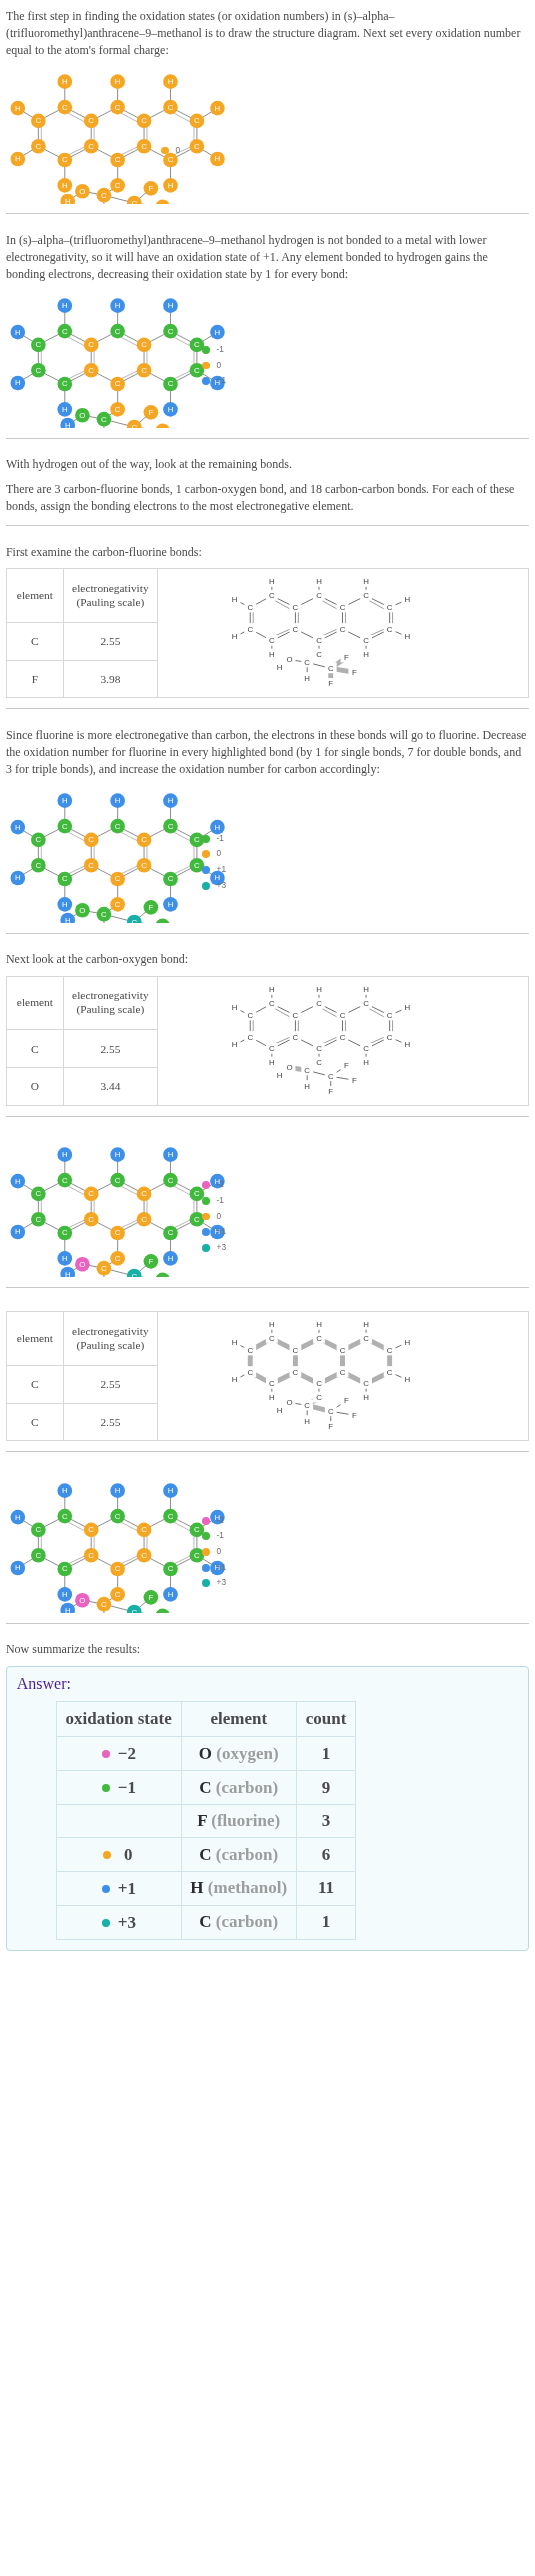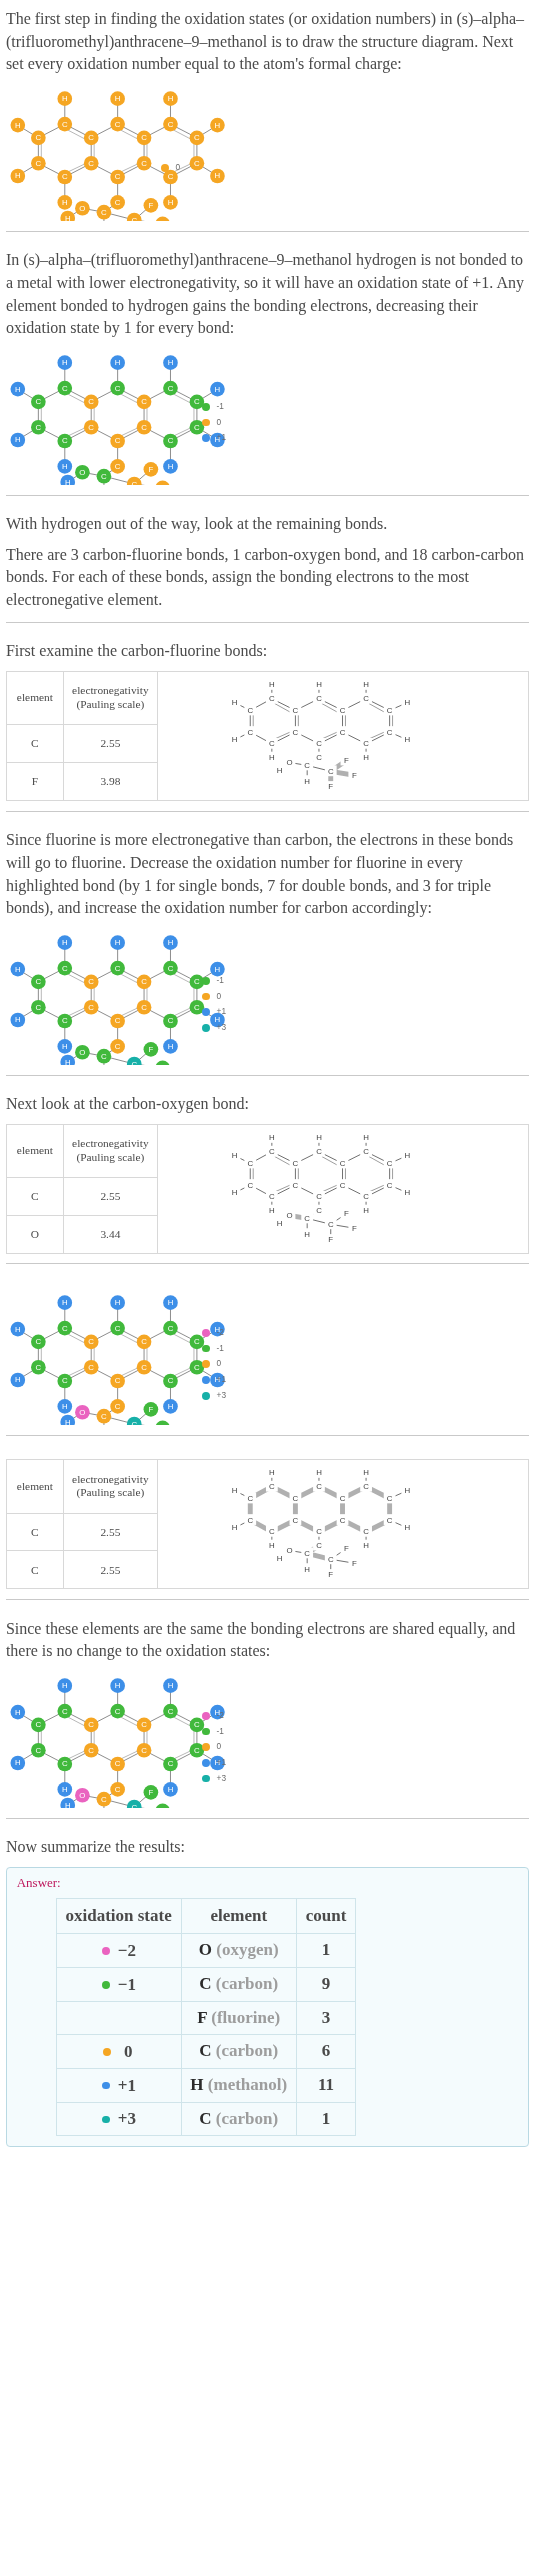--- a/index.html
+++ b/index.html
@@ -13,21 +13,21 @@
     color: #3c3c3c;
     font-size: 12px;
     line-height: 1.42;
     -webkit-font-smoothing: antialiased;
   }
   .page { width: 535px; padding: 0 5.9px 9.8px 5.9px; }
 
   .para {
     margin: 0 0 7.8px 0;
     color: #4a4a4a;
-    font-size: 16px;
+    font-size: 12px;
     line-height: 1.42;
   }
   .section { padding-top: 7.8px; }
   .hr {
     border: none;
     border-top: 1px solid #c9c9c9;
     margin: 9.8px 0 9.8px 0;
     height: 0;
   }
 
@@ -70,22 +70,22 @@
 
   
   .answer-box {
     border: 1px solid #b9d9e3;
     background: #f4fbfd;
     border-radius: 3.9px;
     padding: 5.9px 7.8px 9.8px 7.8px;
     margin-top: 3.9px;
   }
   .answer-label {
-    color: #be185d;
-    font-size: 13px;
+    color: #4c1d95;
+    font-size: 16px;
     margin: 0 0 5.9px 2px;
   }
   table.ansTable {
     border-collapse: collapse;
     margin: 0 auto 0 41px;
   }
   table.ansTable th, table.ansTable td {
     border: 1px solid #cfe4ea;
     padding: 3.9px 8.8px;
     font-size: 17px;
@@ -900,21 +900,20 @@
         <td>C</td>
         <td>2.55</td>
       </tr>
     </tbody>
       </table>
   </div>
 
   <hr class="hr">
 
   <div class="section">
-    <p class="para">Since these elements are the same the bonding electrons are shared equally, and there is no change to the oxidation states:</p>
 
     <div class="mol-block">
       <svg class="mol-svg" width="235" height="137" viewBox="0 0 240 140" style="font-size:12.4px">
         <g stroke="#8a8a8a" stroke-width="1">
           <path d="M33,55 L60,41 M60,41 L60,15 M60,41 L87,55 M87,55 L87,81 M87,55 L114,41 M114,41 L114,15
                    M114,41 L141,55 M141,55 L141,81 M141,55 L168,41 M168,41 L168,15 M168,41 L195,55
                    M195,55 L195,81 M195,55 L213,44
                    M33,55 L33,81 M33,81 L60,95 M60,95 L60,121 M60,95 L87,81 M87,81 L114,95 M114,95 L114,121
                    M114,95 L141,81 M141,81 L168,95 M168,95 L168,121 M168,95 L195,81 M195,81 L213,92
                    M33,55 L15,44 M33,81 L15,92"></path>

